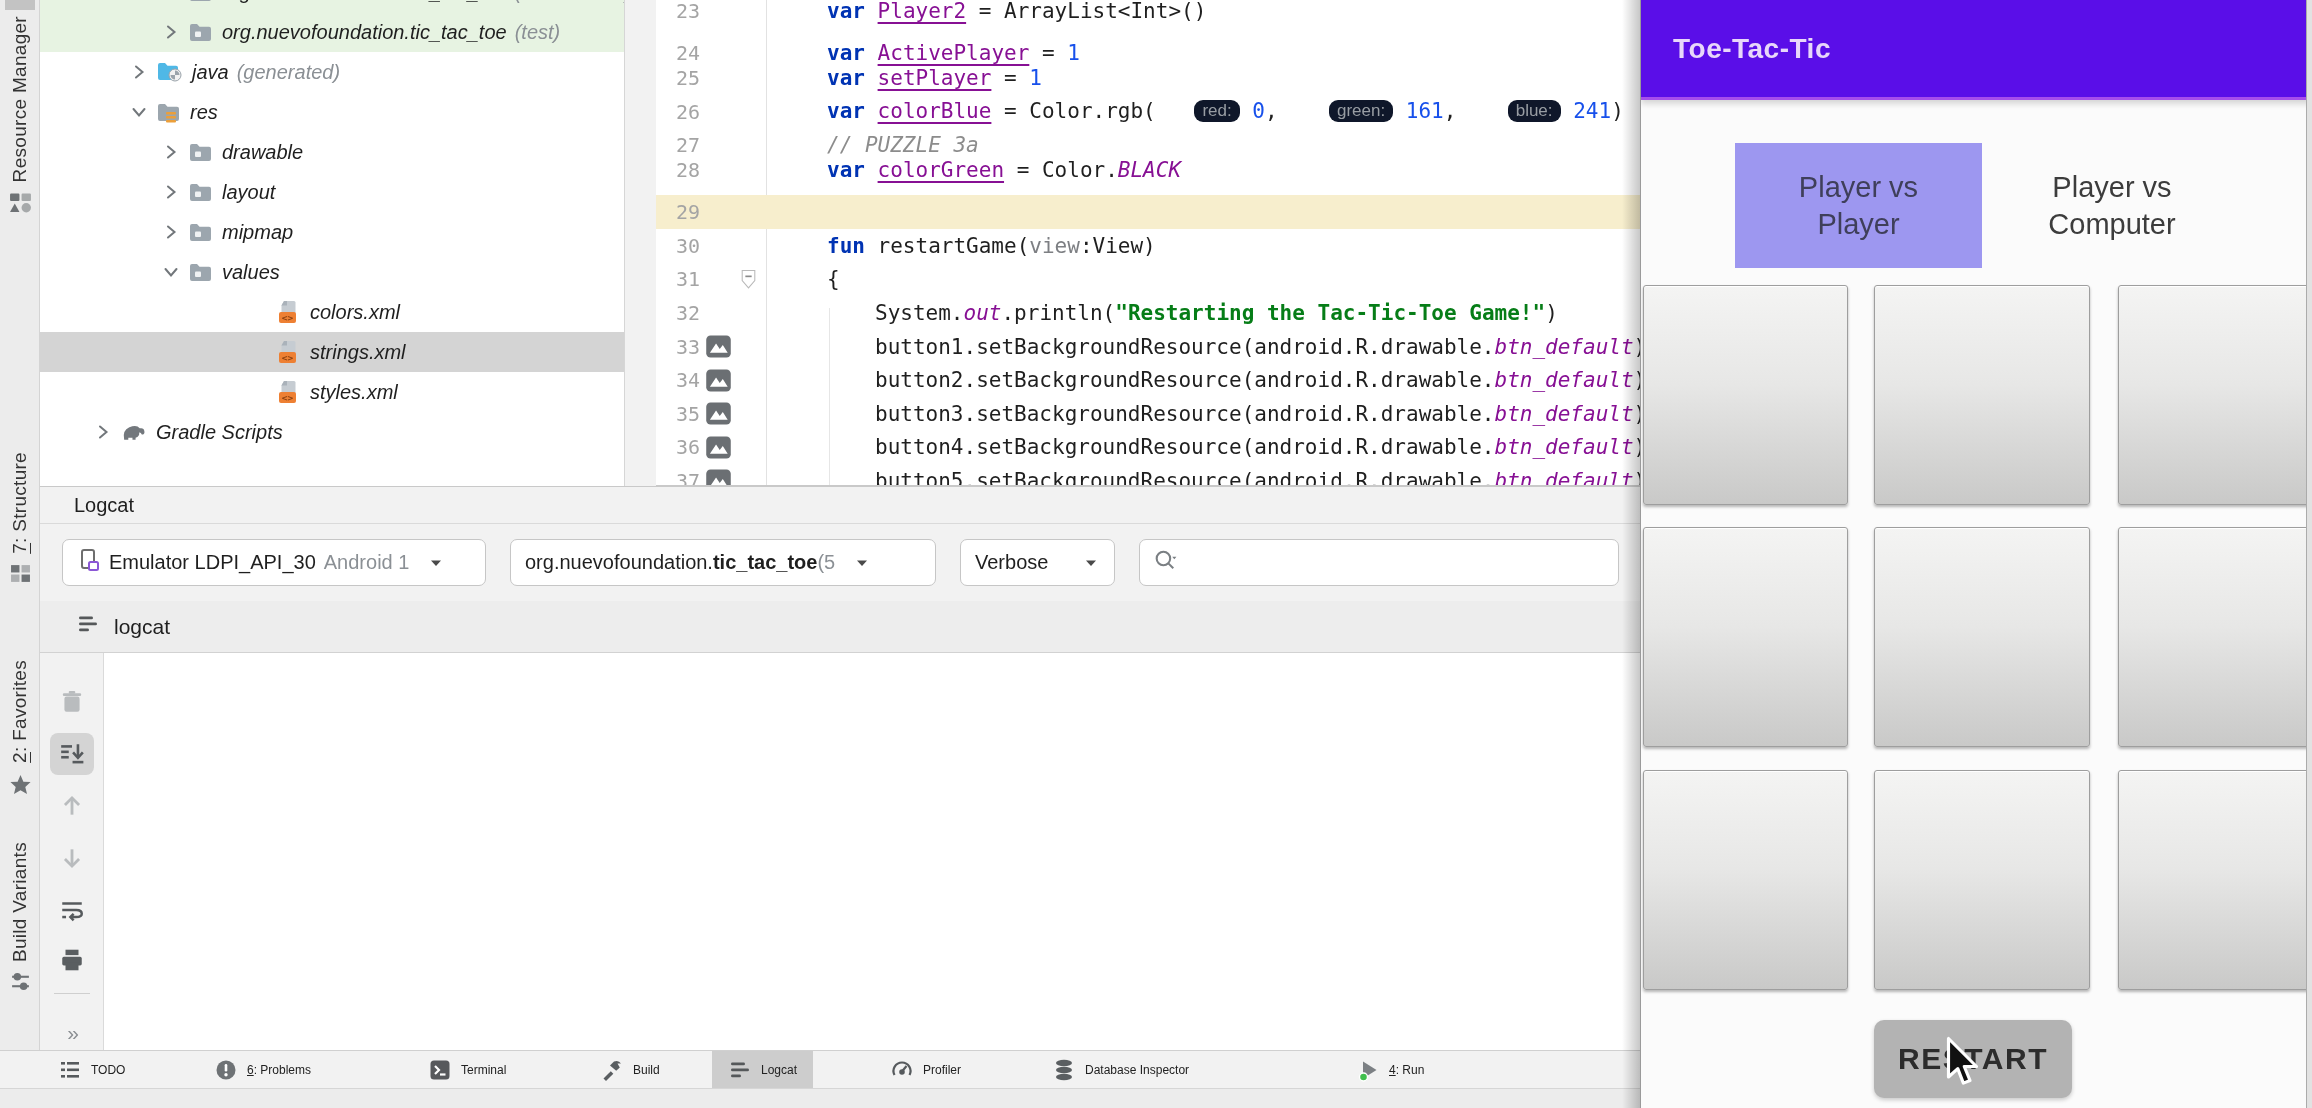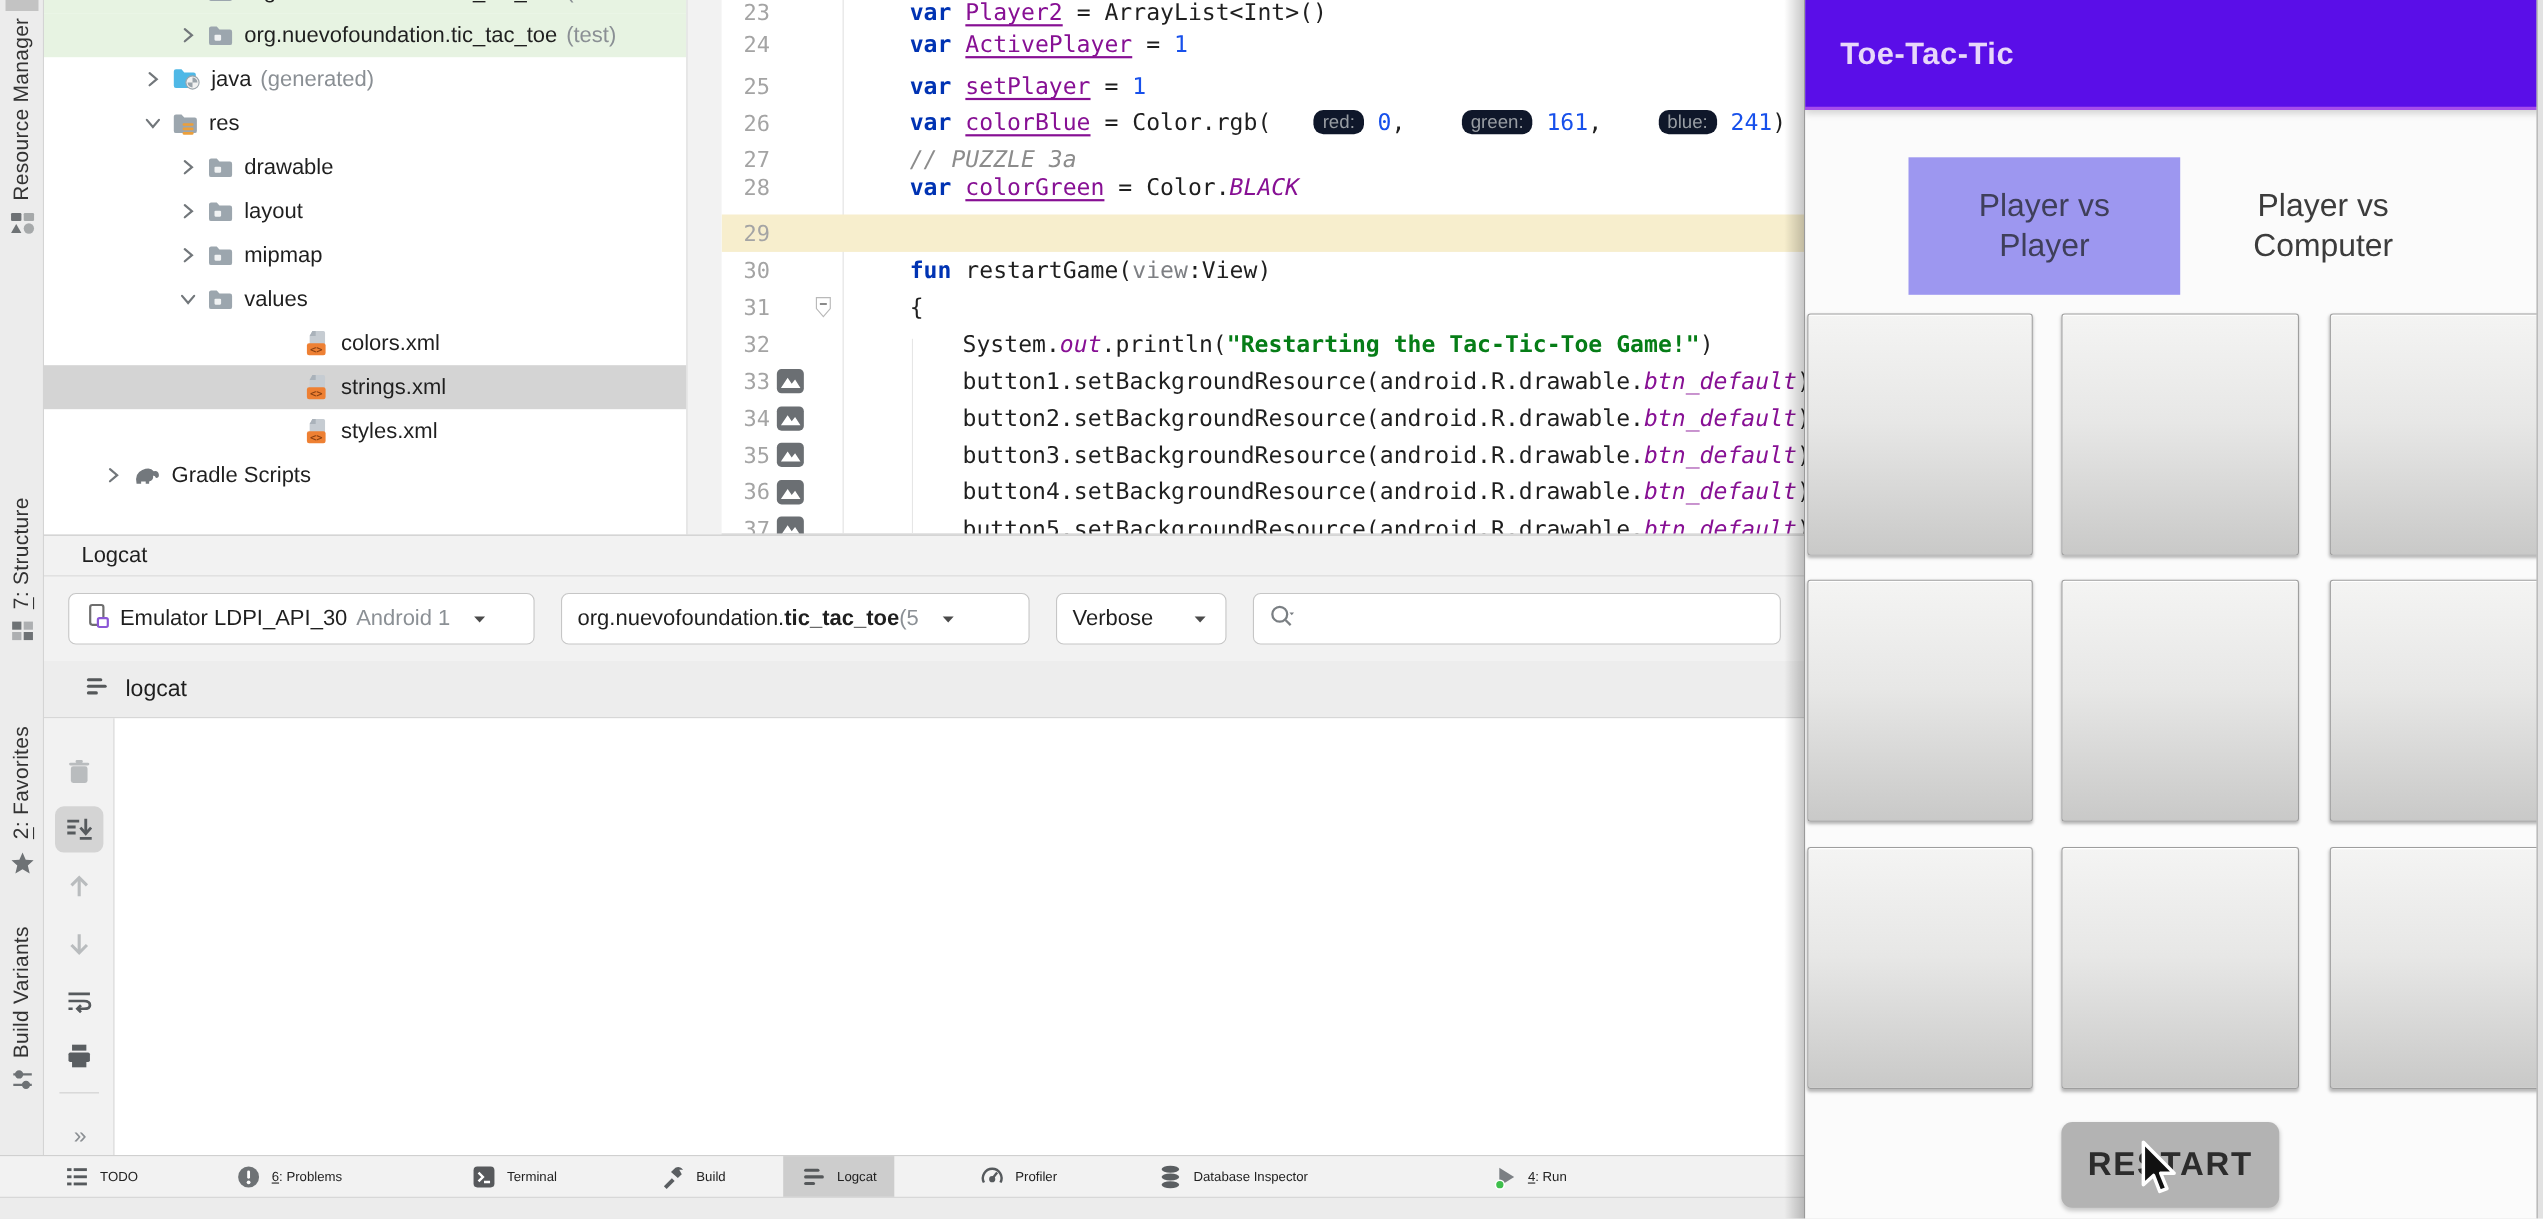--- a/index.html
+++ b/index.html
@@ -8,21 +8,21 @@
        font-family:"Liberation Sans",sans-serif;color:#1f1f1f;}
 
   
   #stripe{position:absolute;left:0;top:0;width:40px;height:1050px;background:#ececec;border-right:1px solid #d4d4d4;}
   #stripe .drag{position:absolute;left:5px;top:0;width:30px;height:10px;background:#c3c3c3;}
   .stripe-item{position:absolute;left:0;width:40px;display:flex;flex-direction:column;align-items:center;gap:10px;cursor:default;}
   .stripe-item .vtext{writing-mode:vertical-rl;transform:rotate(180deg);font-size:19px;color:#333;letter-spacing:.3px;white-space:nowrap;}
   .stripe-item .sicon{line-height:0;}
 
   
-  #tree{position:absolute;left:40px;top:0;width:585px;height:486px;background:#fff;border-right:1px solid #d6d6d6;overflow:hidden;}
+  #tree{position:absolute;left:40px;top:0;width:585px;height:486px;background:#fff;border-right:1px solid #d6d6d6;overflow:hidden;font-style:italic;}
   .trow{position:absolute;left:0;right:0;height:40px;display:flex;align-items:center;font-size:20px;white-space:nowrap;}
   .trow.green{background:#e7f3e2;}
   .trow.sel{background:#d4d4d4;}
   .trow .chev{width:26px;display:inline-flex;justify-content:center;line-height:0;flex:0 0 26px;}
   .trow .ticon{margin:0 9px 0 4px;line-height:0;}
   .trow .suffix{color:#8a8f94;margin-left:8px;}
   .ind0{padding-left:50px;}.ind1{padding-left:86px;}.ind2{padding-left:118px;}.ind3{padding-left:206px;}
 
   
   #editor{position:absolute;left:656px;top:0;width:984px;height:486px;background:#ffffff;overflow:hidden;border-bottom:1px solid #c9c9c9;}
@@ -287,21 +287,21 @@
             <path d="M4 17 Q2 8 9 5 Q16 2 19 6 Q23 5 23.5 9 Q24 12 21 12 Q20 9.5 18.5 10 Q19 14 15 15 L15 17 L12 17 L12 15 L8 15 L8 17 Z" fill="#73787d"></path>
           </svg></span>
         <span>Gradle Scripts</span>
       </div>
     </div>
 
   <div id="editor">
     <div class="gutter-sep"></div>
     <div class="indent-guide"></div>
   <div class="cl" style="top: -6px;"><span class="num">23</span><span class="gslot"></span><span class="fslot"></span><span class="code ci1"><span class="kw">var</span><span> </span><span class="v">Player2</span><span> = ArrayList&lt;Int&gt;()</span></span></div>
-      <div class="cl" style="top: 23px;"><span class="num">24</span><span class="gslot"></span><span class="fslot"></span><span class="code ci1"><span class="kw">var</span><span> </span><span class="v">ActivePlayer</span><span> = </span><span class="n">1</span></span></div>
+      <div class="cl" style="top: 36px;"><span class="num">24</span><span class="gslot"></span><span class="fslot"></span><span class="code ci1"><span class="kw">var</span><span> </span><span class="v">ActivePlayer</span><span> = </span><span class="n">1</span></span></div>
       <div class="cl" style="top: 61.1px;"><span class="num">25</span><span class="gslot"></span><span class="fslot"></span><span class="code ci1"><span class="kw">var</span><span> </span><span class="v">setPlayer</span><span> = </span><span class="n">1</span></span></div>
       <div class="cl" style="top: 94.65px;"><span class="num">26</span><span class="gslot"></span><span class="fslot"></span><span class="code ci1"><span class="kw">var</span><span> </span><span class="v">colorBlue</span><span> = Color.rgb( </span><span class="chip">red:</span><span> </span><span class="n">0</span><span>,  </span><span class="chip">green:</span><span> </span><span class="n">161</span><span>,  </span><span class="chip">blue:</span><span> </span><span class="n">241</span><span>)</span></span></div>
       <div class="cl" style="top: 128.2px;"><span class="num">27</span><span class="gslot"></span><span class="fslot"></span><span class="code ci1"><span class="cm">// PUZZLE 3a</span></span></div>
       <div class="cl" style="top: 153px;"><span class="num">28</span><span class="gslot"></span><span class="fslot"></span><span class="code ci1"><span class="kw">var</span><span> </span><span class="v">colorGreen</span><span> = Color.</span><span class="ip">BLACK</span></span></div>
       <div class="cl current" style="top: 195.3px;"><span class="num">29</span><span class="gslot"></span><span class="fslot"></span><span class="code ci1"></span></div>
       <div class="cl" style="top: 228.85px;"><span class="num">30</span><span class="gslot"></span><span class="fslot"></span><span class="code ci1"><span class="kw">fun</span><span> restartGame(</span><span class="gy">view</span><span>:View)</span></span></div>
       <div class="cl" style="top: 262.4px;"><span class="num">31</span><span class="gslot"></span><span class="fslot"><svg width="17" height="21" viewBox="0 0 16 20">
             <path d="M2 1.5 L14 1.5 L14 11 L8 18 L2 11 Z" fill="#fff" stroke="#b9b9b9"></path>
             <line x1="5" y1="7" x2="11" y2="7" stroke="#8a8a8a" stroke-width="1.6"></line>
           </svg></span><span class="code ci1"><span>{</span></span></div>

